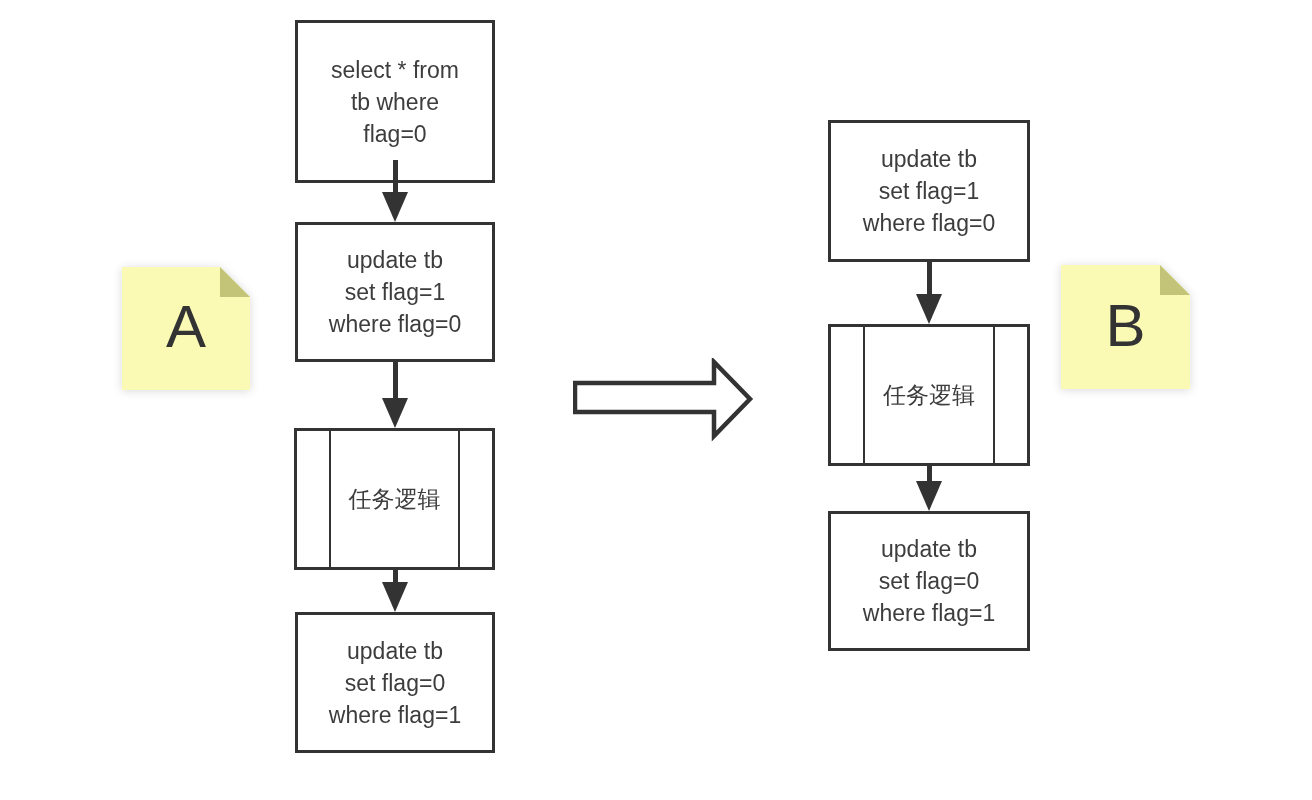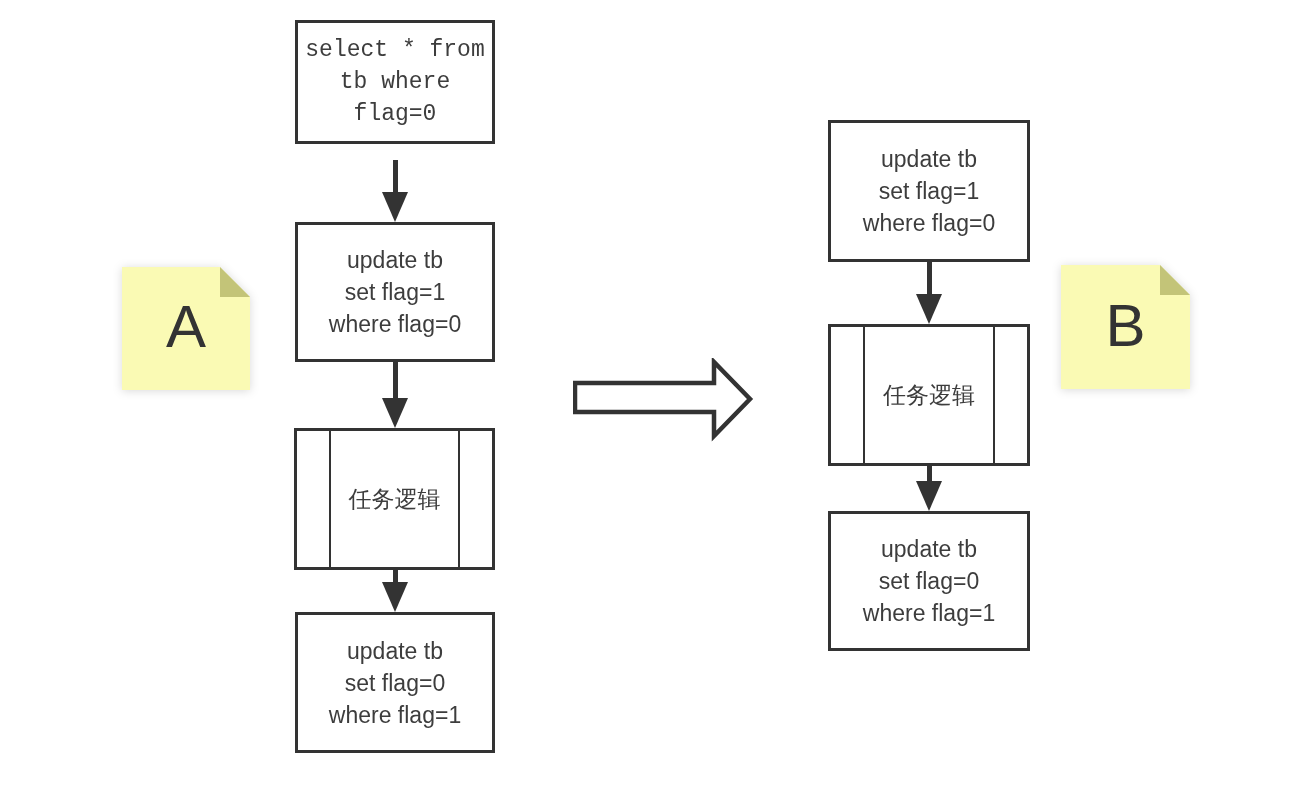--- a/index.html
+++ b/index.html
@@ -65,21 +65,21 @@
 
 <div class="canvas">
 
   <div class="note-wrap" style="left:122px; top:267px; width:128px; height:123px;">
     <div class="note">
       <span class="note-label">A</span>
     </div>
     <div class="note-fold"></div>
   </div>
 
-  <div class="pbox" style="left:295px; top:20px; width:200px; height:124px;font-family:Liberation Mono, monospace;">
+  <div class="pbox" style="left:295px; top:20px; width:200px; height:163px;">
     <span class="btext">select * from
 tb where
 flag=0</span>
   </div>
 
   <div class="connector" style="left:382px; top:160px; height:62px;">
     <div class="connector-line"></div>
     <div class="connector-head"></div>
   </div>
 

